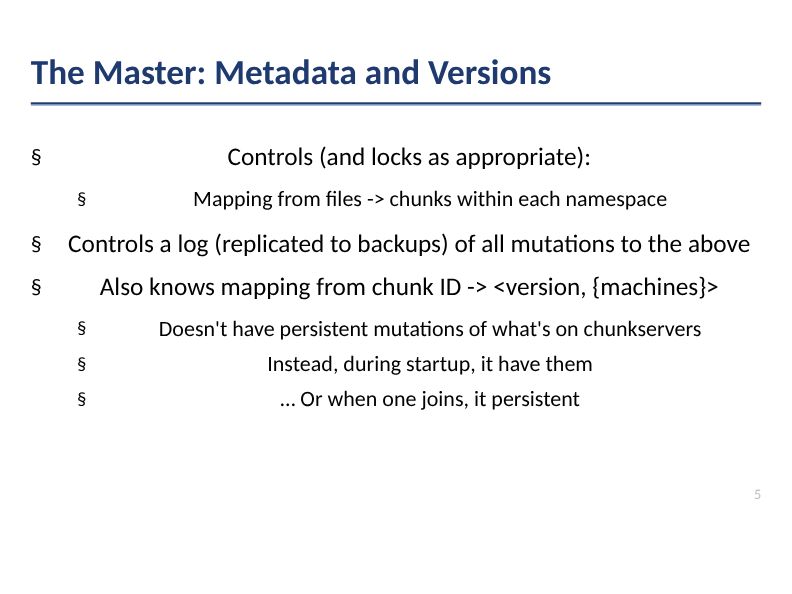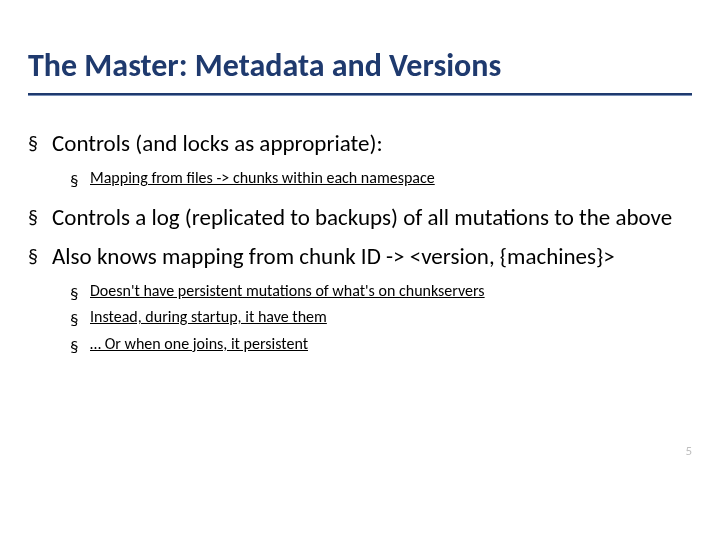--- a/index.html
+++ b/index.html
@@ -12,27 +12,27 @@
     line-height: 1.1;
     padding-bottom: 6px;
   }
   .title-rule {
     height: 3px;
     background: linear-gradient(to bottom, #1f3a6e 0, #1f3a6e 55%, #7a91b8 55%, #7a91b8 100%);
     margin-top: 4px;
     margin-bottom: 32px;
   }
   ul { list-style: none; }
-  .lvl1 { margin: 0; }
+  .lvl1 { margin: 0; text-align: center; }
   .lvl1 > li { position: relative; padding-left: 24px; font-size: 23px; line-height: 1.35; margin-bottom: 8px; }
   .lvl1 > li::before {
     content: "§"; position: absolute; left: 0; top: 2px; font-size: 20px; color: #000;
   }
   .lvl2 { margin-top: 8px; margin-bottom: 12px; }
-  .lvl2 > li { position: relative; padding-left: 38px; font-size: 16px; line-height: 1.4; margin-bottom: 4px; text-decoration: underline; }
+  .lvl2 > li { position: relative; padding-left: 38px; font-size: 20px; line-height: 1.4; margin-bottom: 4px; }
   .lvl2 > li::before {
     content: "§"; position: absolute; left: 18px; top: 2px; font-size: 17px; color: #000;
   }
   .pagenum {
     position: absolute;
     right: 28px;
     bottom: 22px;
     font-size: 13px;
     color: #bfbfbf;
   }

